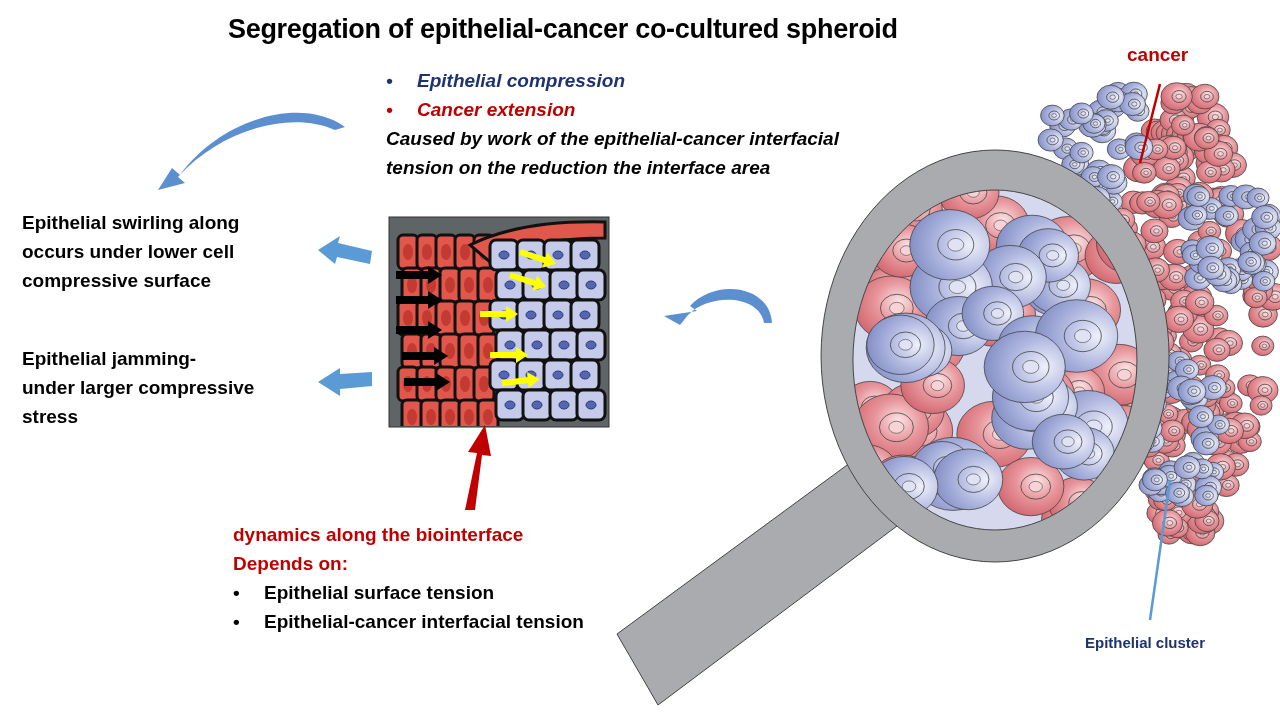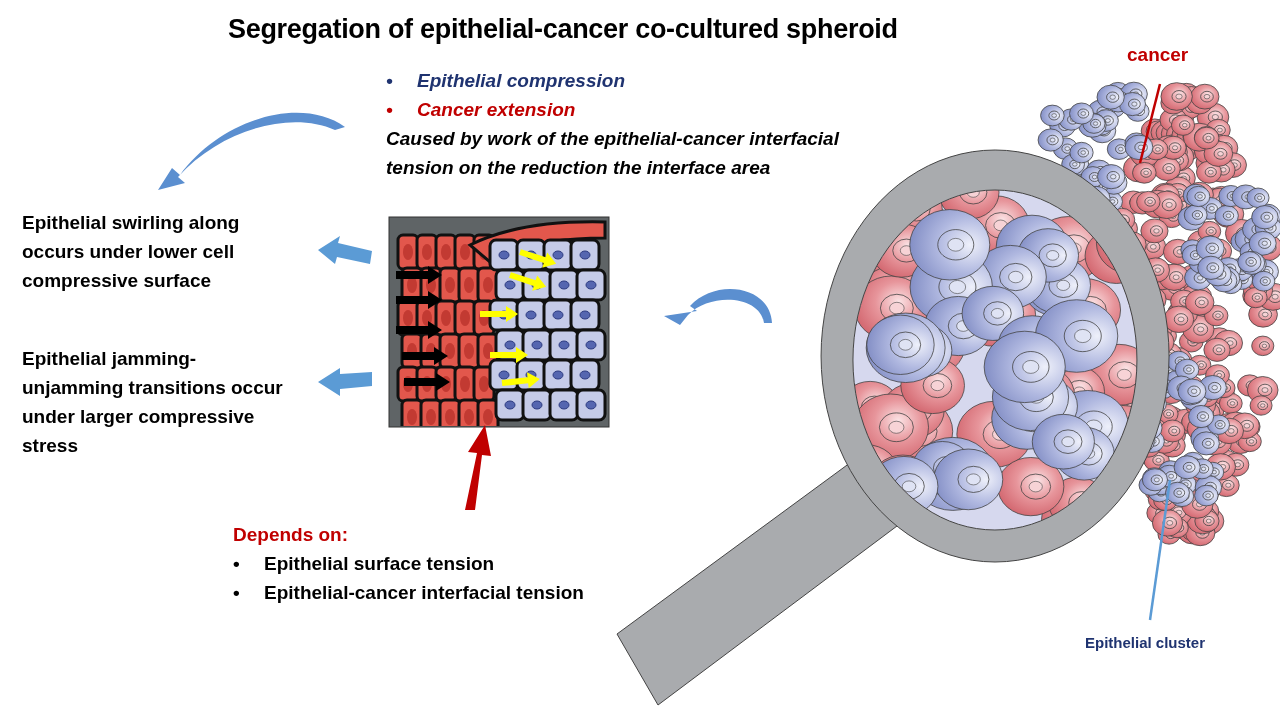--- a/index.html
+++ b/index.html
@@ -1456,25 +1456,25 @@
 </div>
 
 <div class="left-note" style="top:208px">
   <div>Epithelial swirling along</div>
   <div>occurs under lower cell</div>
   <div>compressive surface</div>
 </div>
 
 <div class="left-note" style="top:344px">
   <div>Epithelial jamming-</div>
-  <div>unjamming transitions occur</div>
   <div>under larger compressive</div>
   <div>stress</div>
 </div>
 
 <div class="bottom-block">
+  <div class="red">dynamics along the biointerface</div>
   <div class="red">Depends on:</div>
   <div class="b">Epithelial surface tension</div>
   <div class="b">Epithelial-cancer interfacial tension</div>
 </div>
 
 <div class="txt label-cancer">cancer</div>
 <div class="txt label-epi">Epithelial cluster</div>
 
 </body></html>

